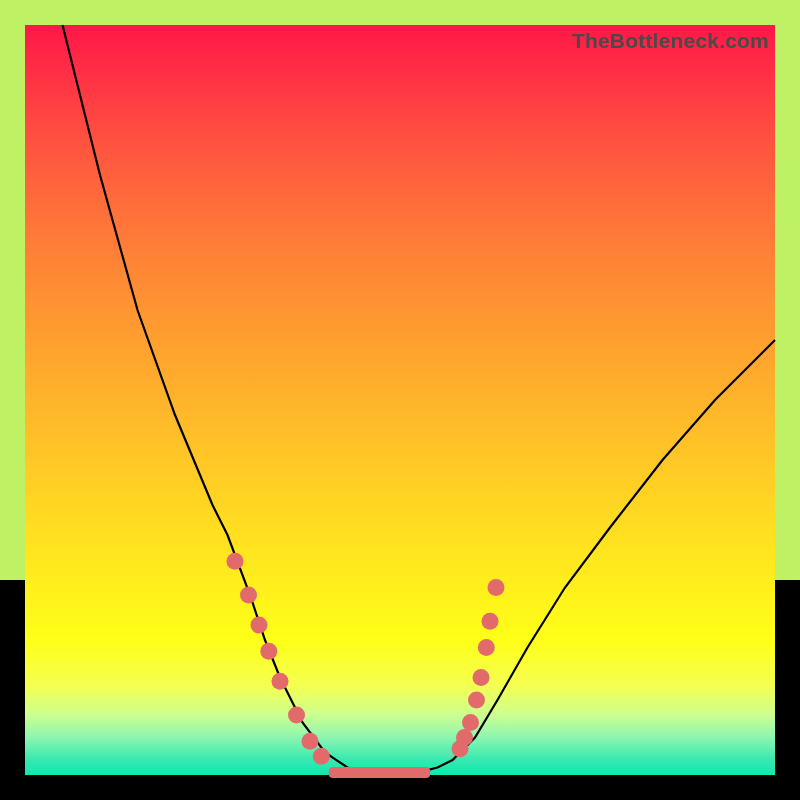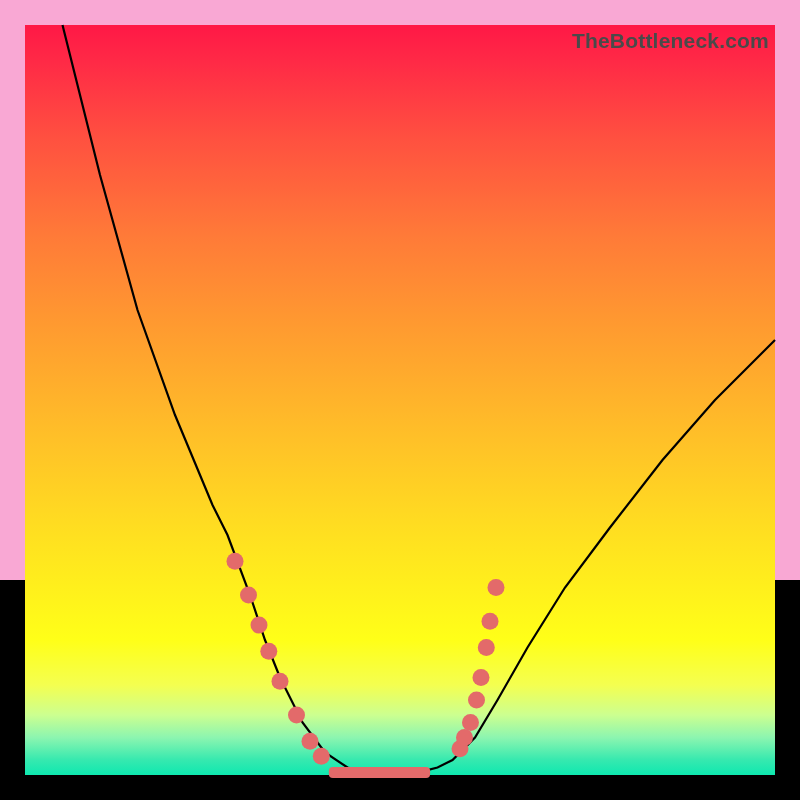--- a/index.html
+++ b/index.html
@@ -1,20 +1,20 @@
 <!DOCTYPE html>
 <html><head>
 <meta charset="utf-8">
 <style>
   * { margin: 0; padding: 0; box-sizing: border-box; }
   html, body { width: 800px; height: 800px; overflow: hidden; background: #000; }
   .frame {
     width: 800px;
     height: 580px;
-    background: #f9a8d4;
+    background: #bef264;
     position: relative;
   }
   .plot-area {
     position: absolute;
     left: 25px;
     top: 25px;
     width: 750px;
     height: 750px;
   }
   .gradient-bg {

